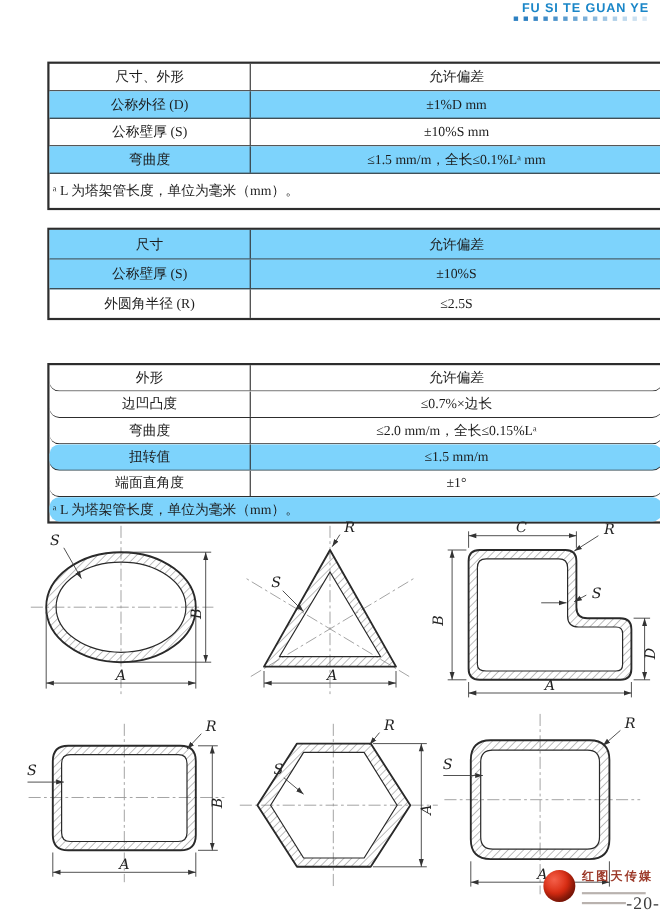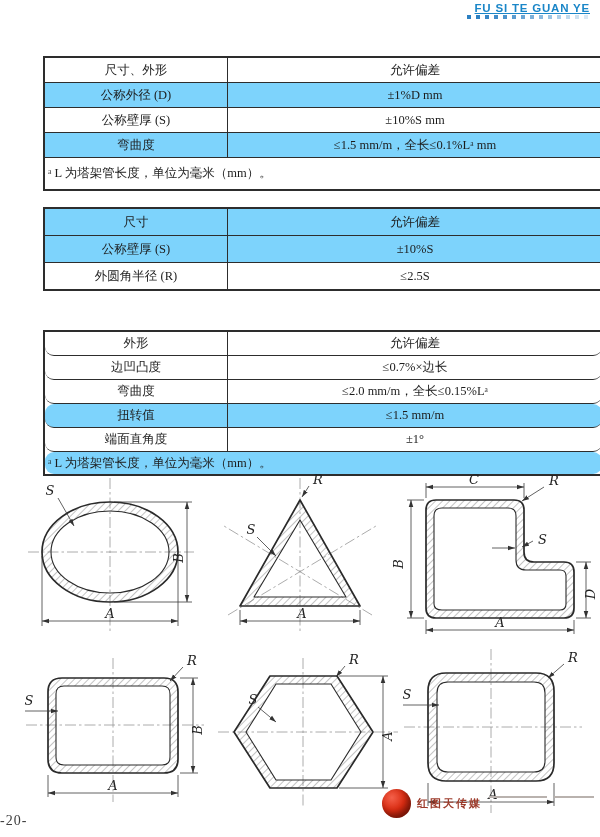--- a/index.html
+++ b/index.html
@@ -1,21 +1,21 @@
 <!DOCTYPE html>
 <html><head>
 <meta charset="utf-8">
 <style>
   html,body{margin:0;padding:0;}
   body{width:600px;height:837px;position:relative;background:#ffffff;overflow:hidden;
        font-family:"Liberation Serif","DejaVu Serif",serif;}
 
   
   .brand{position:absolute;top:2px;right:10px;font-family:"Liberation Sans",sans-serif;
-         font-weight:bold;font-size:11.5px;letter-spacing:.8px;color:#1a86c8;text-decoration:underline;}
+         font-weight:bold;font-size:11.5px;letter-spacing:.8px;color:#1a86c8;}
   .dots{position:absolute;top:15px;right:12px;display:flex;gap:5px;}
   .dots span{width:4px;height:4px;background:#2c80c2;display:block;}
   .dots span:nth-child(1){opacity:1}.dots span:nth-child(2){opacity:1}
   .dots span:nth-child(3){opacity:.95}.dots span:nth-child(4){opacity:.9}
   .dots span:nth-child(5){opacity:.85}.dots span:nth-child(6){opacity:.78}
   .dots span:nth-child(7){opacity:.7}.dots span:nth-child(8){opacity:.62}
   .dots span:nth-child(9){opacity:.54}.dots span:nth-child(10){opacity:.46}
   .dots span:nth-child(11){opacity:.38}.dots span:nth-child(12){opacity:.3}
   .dots span:nth-child(13){opacity:.24}.dots span:nth-child(14){opacity:.18}
 
@@ -36,27 +36,27 @@
   
   .dia{position:absolute;}
   .cl{stroke:#979797;stroke-width:.8;stroke-dasharray:11 3 2.5 3;fill:none;}
   .outer{fill:none;stroke:#2a2a2a;stroke-width:1.7;stroke-linejoin:round;}
   .inner{fill:none;stroke:#2a2a2a;stroke-width:1.1;stroke-linejoin:round;}
   .hatchfill{fill:url(#hatch);fill-rule:evenodd;stroke:none;}
   .dim,.ext,.ldr{stroke:#3a3a3a;stroke-width:.8;fill:none;}
   .lbl{font:italic 13px "DejaVu Serif",serif;fill:#222;}
 
   
-  .pageno{position:absolute;left:0;right:0;top:813px;text-align:left;
-          font-size:14px;letter-spacing:1px;color:#3d3d3d;}
+  .pageno{position:absolute;left:0;right:0;top:813px;text-align:right;
+          font-size:16px;letter-spacing:1px;color:#3d3d3d;padding-left:18px;}
   .wm{position:absolute;right:6px;top:789px;display:flex;align-items:center;gap:6px;}
   .wm .ball{width:29px;height:29px;border-radius:50%;
         background:radial-gradient(circle at 34% 30%, #f4604a 0%, #d92c12 45%, #8f1505 100%);
         box-shadow:inset -3px -4px 6px rgba(0,0,0,.35);}
-  .wm .txt{display:flex;flex-direction:row;gap:7px;}
+  .wm .txt{display:flex;flex-direction:column;gap:7px;}
   .wm .t1x{font-size:11px;font-weight:bold;color:#9c3a2a;letter-spacing:2px;}
   .wm .bar{height:2px;background:#b9b2ae;width:58px;}
   .wm .bar.b2{width:40px;}
 </style>
 </head>
 <body>
 
 <svg width="0" height="0" style="position:absolute">
   <defs>
     <pattern id="hatch" patternUnits="userSpaceOnUse" width="5" height="5" patternTransform="rotate(45)">

